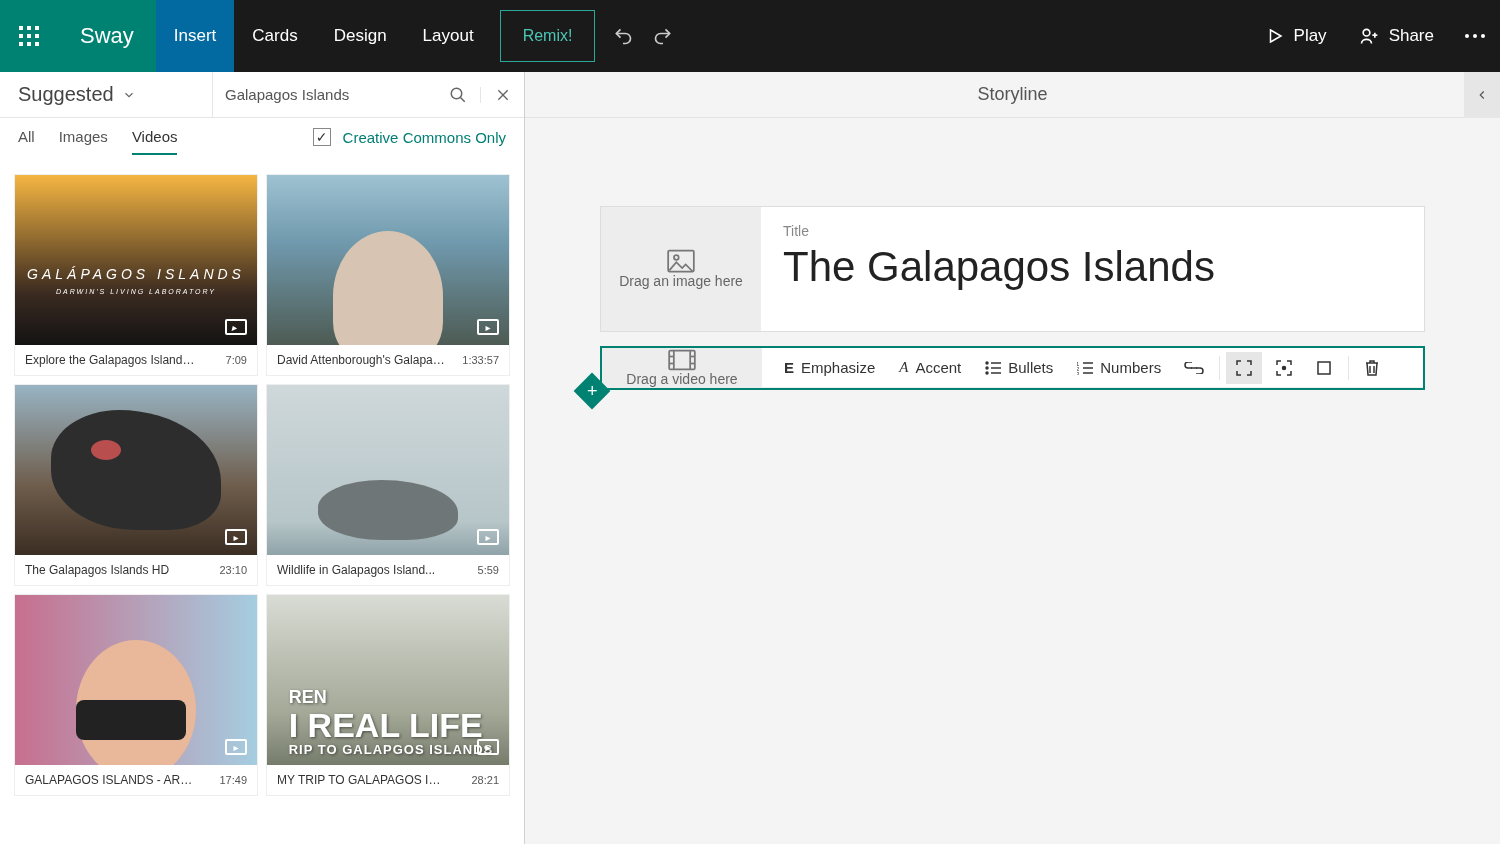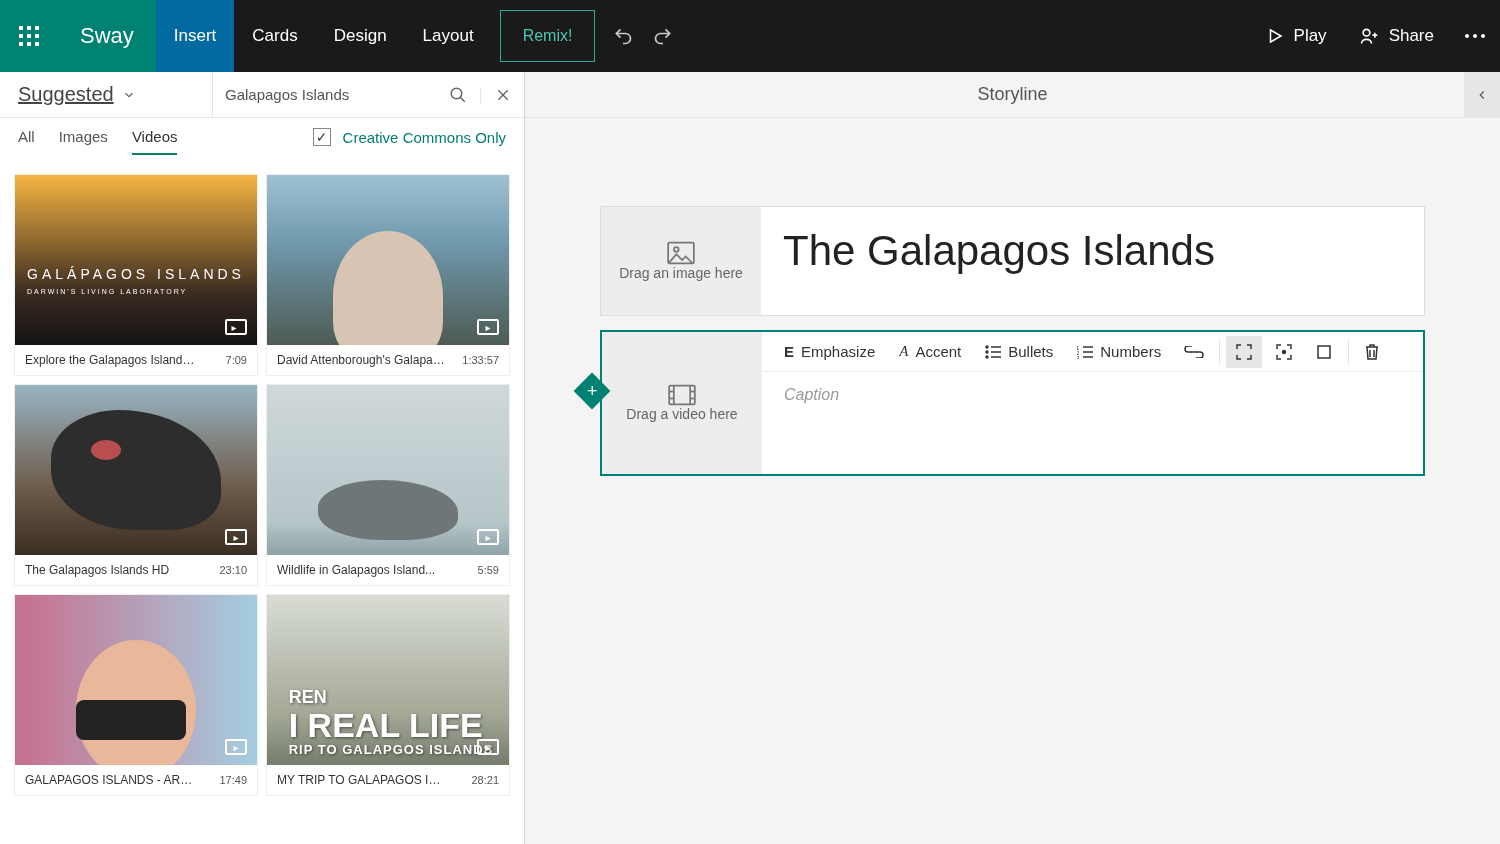--- a/index.html
+++ b/index.html
@@ -16,42 +16,42 @@
   .spacer { flex:1; }
   .right-item { display:flex; align-items:center; gap:10px; padding:0 16px; font-size:17px; color:#fff; cursor:pointer; }
   .ellipsis { width:50px; display:flex; align-items:center; justify-content:center; cursor:pointer; }
 
   
   .main { display:flex; height: calc(844px - 54px); }
 
   
   .left-panel { width: 525px; border-right:1px solid #d0d0d0; background:#fff; display:flex; flex-direction:column; }
   .left-header { display:flex; align-items:stretch; height:46px; border-bottom:1px solid #e5e5e5; }
-  .suggested { display:flex; align-items:center; gap:8px; padding:0 18px; font-size:20px; color:#444; cursor:pointer; border-right:1px solid #e5e5e5; width:227px;text-decoration:underline; }
+  .suggested { display:flex; align-items:center; gap:8px; padding:0 18px; font-size:20px; color:#444; cursor:pointer; border-right:1px solid #e5e5e5; width:227px; }
   .search { flex:1; display:flex; align-items:center; }
   .search input { flex:1; border:none; outline:none; font-size:15px; padding:0 12px; color:#555; }
   .search-btn, .close-btn { width:44px; display:flex; align-items:center; justify-content:center; cursor:pointer; color:#555; }
   .close-btn { border-left:1px solid #e5e5e5; }
 
   .tabrow { display:flex; align-items:flex-start; padding:10px 18px 0 18px; height:44px; font-size:15px; color:#555; }
   .tab { margin-right:24px; cursor:pointer; padding-bottom:8px; }
   .tab.active { color:#333; border-bottom:2px solid #008272; font-weight:500; }
   .cc { margin-left:auto; display:flex; align-items:center; gap:12px; color:#007e73; cursor:pointer; }
   .cc-box { width:18px; height:18px; border:1px solid #888; display:flex; align-items:center; justify-content:center; color:#333; font-size:14px; }
 
   .grid { flex:1; overflow:auto; padding:12px 14px; display:grid; grid-template-columns: 1fr 1fr; gap:8px 8px; align-content:start; }
   .card { border:1px solid #eee; }
   .thumb { height:170px; position:relative; display:flex; align-items:center; justify-content:center; overflow:hidden; }
   .thumb .vid-icon { position:absolute; right:10px; bottom:10px; color:#fff; border:2px solid #fff; border-radius:2px; width:22px; height:16px; display:flex; align-items:center; justify-content:center; font-size:10px; }
   .card-meta { display:flex; align-items:center; justify-content:space-between; padding:8px 10px; font-size:12px; color:#333; }
   .card-meta .title { white-space:nowrap; overflow:hidden; text-overflow:ellipsis; max-width:170px; }
   .card-meta .dur { color:#555; font-size:11px; }
 
   
-  .t1 { background:linear-gradient(to bottom,#f5b542 0%,#3a2a20 70%,#131313 100%); color:#fff; text-align:left; font-family:Georgia,serif; letter-spacing:4px; }
+  .t1 { background:linear-gradient(to bottom,#f5b542 0%,#3a2a20 70%,#131313 100%); color:#fff; text-align:center; font-family:Georgia,serif; letter-spacing:4px;font-style:italic; }
   .t1 .big { font-size:14px; margin-top:40px; }
   .t1 .small { font-size:7px; letter-spacing:2px; margin-top:6px;}
   .t2 { background:linear-gradient(to bottom,#9ec2d2 0%, #7099ad 40%, #4d5b53 100%); }
   .t2 .person { width:110px; height:130px; background:#d7c4b2; border-radius:50% 50% 30% 30%; position:relative; top:36px; }
   .t3 { background:linear-gradient(to bottom,#98b4c3 0%, #6e5c4b 60%, #3a2d22 100%); }
   .t3 .iguana { width:170px; height:120px; background:#2d2d2d; border-radius:40% 60% 30% 50%; position:relative; }
   .t3 .iguana:before { content:""; position:absolute; width:30px; height:20px; background:#b84e4e; border-radius:50%; left:40px; top:30px; }
   .t4 { background:linear-gradient(to bottom,#cfd8da 0%, #b7c6c9 80%, #8fa3a8 100%); }
   .t4 .seal { width:140px; height:60px; background:#6e7678; border-radius:50% 60% 40% 50%; position:relative; top:40px; }
   .t5 { background:linear-gradient(to right,#c76f8e,#a5cde0); }
@@ -284,20 +284,21 @@
       <div class="title-card">
         <div class="drop-zone">
           <svg width="28" height="24" viewBox="0 0 24 20" fill="none" stroke="#777" stroke-width="1.5">
               <rect x="1" y="1" width="22" height="18" rx="1"></rect>
               <circle cx="8" cy="7" r="2"></circle>
               <path d="M2 18l6-7 5 5 3-3 6 6"></path>
             </svg>
           <span>Drag an image here</span>
         </div>
         <div class="title-body">
+          <div class="title-label">Title</div>
           <div class="title-text">The Galapagos Islands</div>
         </div>
       </div>
 
       <div class="video-card">
         <div class="drop-zone">
           <svg width="28" height="22" viewBox="0 0 24 18" fill="none" stroke="#777" stroke-width="1.5">
               <rect x="1" y="1" width="22" height="16" rx="1"></rect>
               <line x1="5" y1="1" x2="5" y2="17"></line>
               <line x1="19" y1="1" x2="19" y2="17"></line>
@@ -374,21 +375,20 @@
             <div class="tool icon-only">
               <svg width="16" height="18" viewBox="0 0 16 18" fill="none" stroke="#333" stroke-width="1.5">
                   <path d="M2 4h12"></path>
                   <path d="M6 4V2h4v2"></path>
                   <path d="M3 4l1 12h8l1-12"></path>
                   <line x1="6" y1="7" x2="6" y2="14"></line>
                   <line x1="10" y1="7" x2="10" y2="14"></line>
                 </svg>
             </div>
           </div>
-          <div class="caption-area">Caption</div>
         </div>
       </div>
 
       <div class="add-diamond">
           <span>+</span>
         </div>
     </div>
   </div>
 </div>
 

